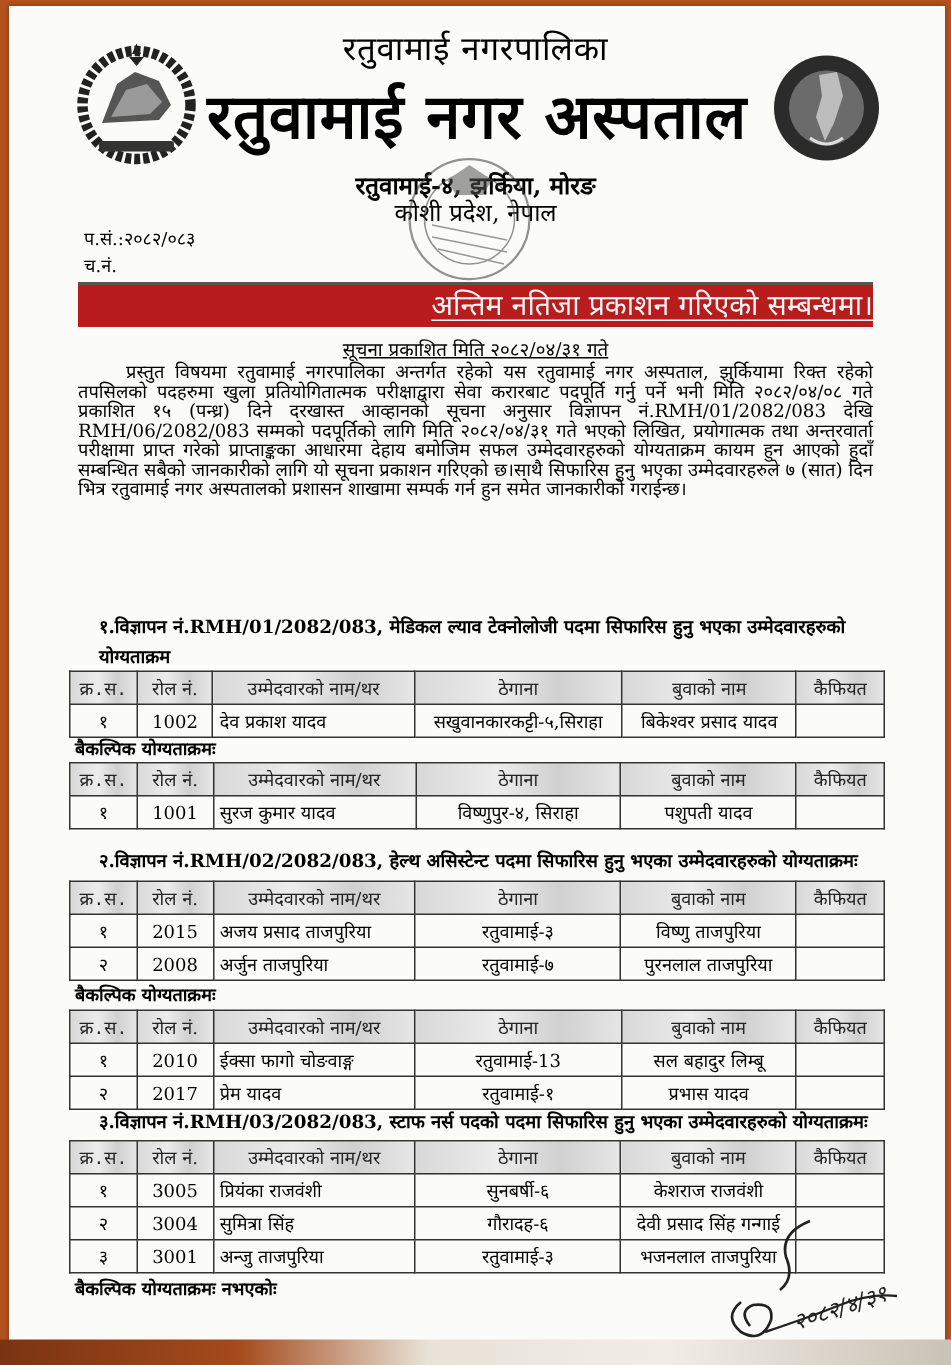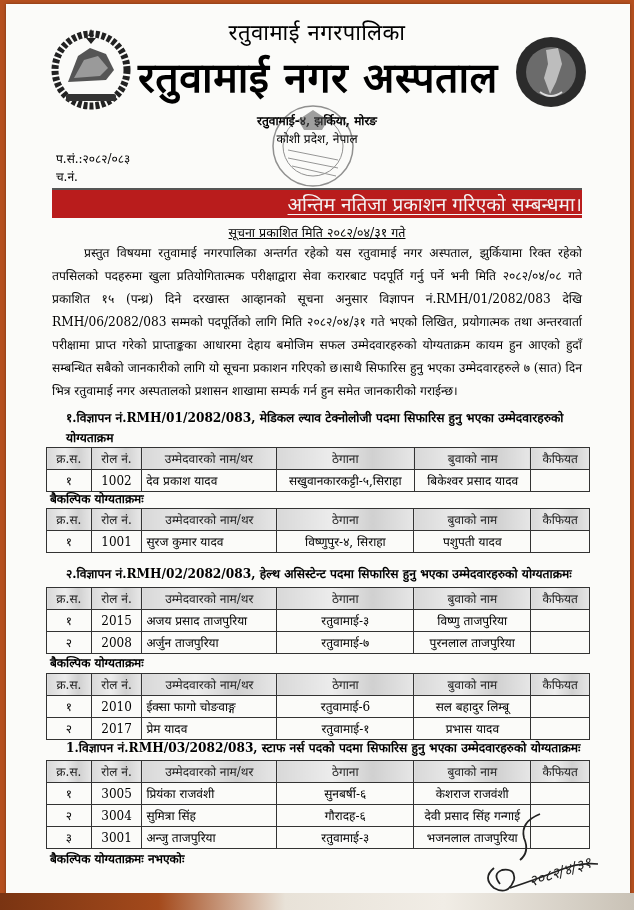--- a/index.html
+++ b/index.html
@@ -28,21 +28,21 @@
     }
     .muni {
       position: absolute; left: 0; width: 634px; top: 16px; text-align: center;
       font-size: 22px; font-weight: normal; letter-spacing: 0.5px;
     }
     .hospital {
       position: absolute; left: 128px; width: 380px; top: 48px; text-align: center;
       font-size: 41px; font-weight: bold; letter-spacing: 0.5px;
     }
     .addr1, .addr2 {
-      position: absolute; left: 0; width: 634px; text-align: center; font-size: 12px; font-weight: bold;
+      position: absolute; left: 0; width: 634px; text-align: center; font-size: 16px; font-weight: bold;
     }
     .addr1 { top: 112px; }
     .addr2 { top: 130px; font-weight: normal; }
     .stamp {
       position: absolute; left: 258px; top: 100px; width: 110px; height: 92px;
       opacity: 0.55;
     }
     .ref {
       position: absolute; left: 56px; top: 150px; font-size: 12px; line-height: 18px;
     }
@@ -53,21 +53,21 @@
       color: #f5f5f5; text-align: right;
       font-size: 19px; line-height: 28px;
     }
     .banner span { text-decoration: underline; text-underline-offset: 3px; }
     .published {
       position: absolute; left: 0; width: 634px; top: 224px; text-align: center;
       font-size: 12.5px; text-decoration: underline;
     }
     .body-text {
       position: absolute; left: 52px; top: 242px; width: 530px;
-      font-size: 12.2px; line-height: 23px; text-align: justify;
+      font-size: 12.2px; line-height: 13px; text-align: justify;
       text-indent: 32px;
     }
     .sec-title {
       position: absolute; left: 46px; width: 540px; font-size: 12.2px; font-weight: bold; line-height: 20px; margin-left: 20px;
     }
     .sub-title {
       position: absolute; left: 50px; font-size: 12px; font-weight: bold;
     }
     table.res {
       position: absolute; left: 46px; width: 544px;
@@ -75,21 +75,21 @@
     }
     table.res th, table.res td {
       border: 1px solid #333; padding: 0 4px; height: 21px;
       font-weight: normal; text-align: center;
     }
     table.res th {
       background: linear-gradient(90deg,#d8d8d8,#ececec 40%,#d0d0d0 70%,#e6e6e6);
       color: #222;
     }
     table.res td.name { text-align: left; }
-    .c1 { width: 36px; } .c2 { width: 42px; } .c3 { width: 128px; } .c4 { width: 130px; } .c5 { width: 110px; margin-top: 30px; } .c6 { width: 50px; }
+    .c1 { width: 36px; font-family: Liberation Mono, monospace; } .c2 { width: 42px; } .c3 { width: 128px; } .c4 { width: 130px; } .c5 { width: 110px; margin-top: 30px; } .c6 { width: 50px; }
     .signature {
       position: absolute; left: 480px; top: 808px; width: 130px; height: 92px;
     }
   </style>
 </head>
 <body>
 
 <div class="paper"></div>
 <div class="bottom-edge"></div>
 
@@ -221,36 +221,36 @@
     <th class="c4">ठेगाना</th>
     <th class="c5">बुवाको नाम</th>
     <th class="c6">कैफियत</th>
   </tr>
     </thead>
   <tbody>
     <tr>
       <td>१</td>
       <td>2010</td>
       <td class="name">ईक्सा फागो चोङवाङ्ग</td>
-      <td>रतुवामाई-6</td>
+      <td>रतुवामाई-13</td>
       <td>सल बहादुर लिम्बू</td>
       <td></td>
     </tr>
     <tr>
       <td>२</td>
       <td>2017</td>
       <td class="name">प्रेम यादव</td>
       <td>रतुवामाई-१</td>
       <td>प्रभास यादव</td>
       <td></td>
     </tr>
   </tbody>
 </table>
 
-<div class="sec-title" style="top:738px;">1.विज्ञापन नं.RMH/03/2082/083, स्टाफ नर्स पदको पदमा सिफारिस हुनु भएका उम्मेदवारहरुको योग्यताक्रमः</div>
+<div class="sec-title" style="top:738px;">३.विज्ञापन नं.RMH/03/2082/083, स्टाफ नर्स पदको पदमा सिफारिस हुनु भएका उम्मेदवारहरुको योग्यताक्रमः</div>
 <table class="res" style="top:760px;">
   <thead>
       <tr>
     <th class="c1">क्र.स.</th>
     <th class="c2">रोल नं.</th>
     <th class="c3">उम्मेदवारको नाम/थर</th>
     <th class="c4">ठेगाना</th>
     <th class="c5">बुवाको नाम</th>
     <th class="c6">कैफियत</th>
   </tr>

